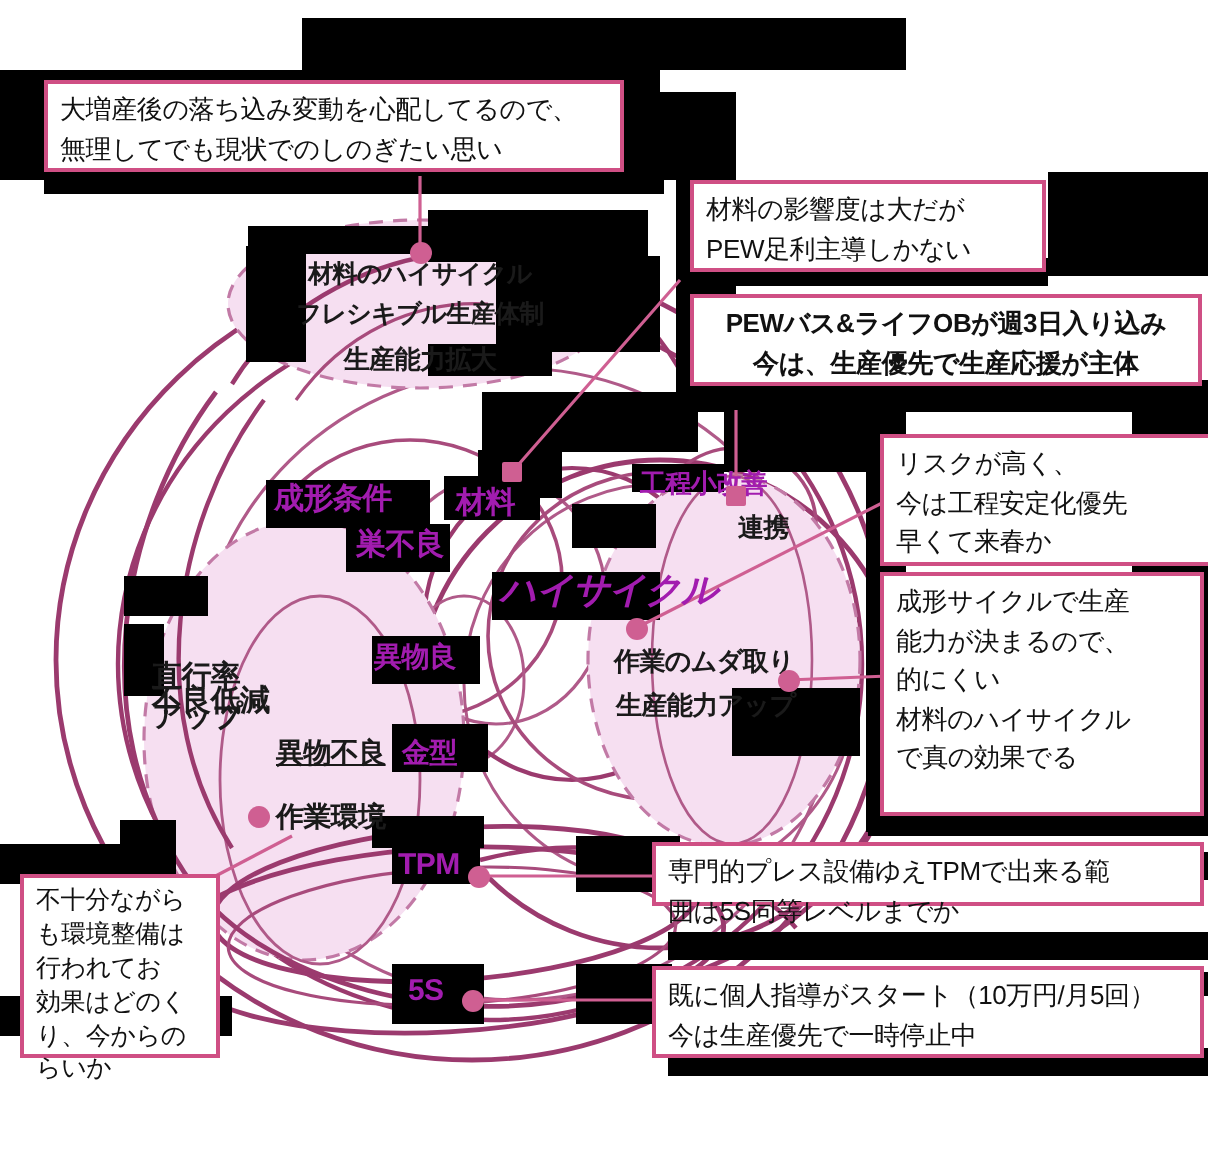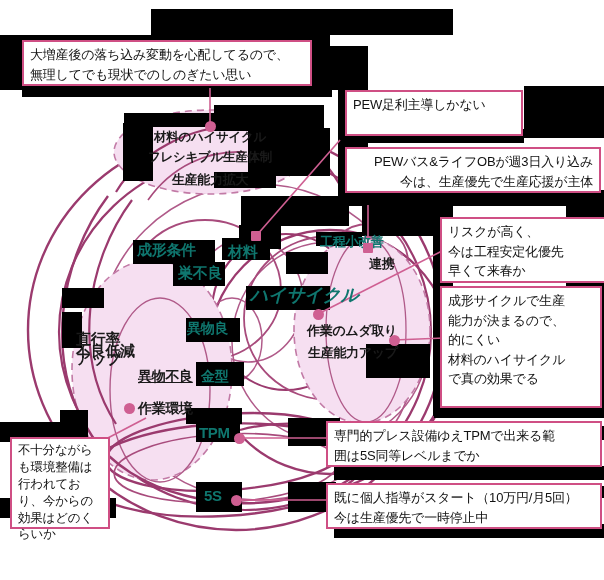--- a/index.html
+++ b/index.html
@@ -23,32 +23,32 @@
     position:absolute;left:151px;top:9px;width:302px;height:26px;
     background:#000;z-index:6;
   }
 
   
   .node-label{
     position:absolute;z-index:5;white-space:nowrap;
     font-weight:bold;line-height:1.25;letter-spacing:-0.3px;
     color:#1a1a1a;
   }
-  .node-label.muted{color:#0f766e;}
+  .node-label.muted{color:#a21caf;}
   .node-label.center{text-align:center;}
 
   
   .callout{
     position:absolute;z-index:7;background:#ffffff;
     border:2px solid #cf4f84;
     box-sizing:border-box;
     font-size:13px;line-height:1.5;color:#111;
     padding:3px 6px;letter-spacing:-0.2px;
   }
-  .callout.center{text-align:right;}
+  .callout.center{text-align:center;font-weight:bold;}
 
   
   .dot{position:absolute;z-index:8;background:#cf5f92;border-radius:50%;}
   .dot.sq{border-radius:1px;}
 </style>
 </head>
 <body>
 
 <div id="stage">
 
@@ -193,20 +193,21 @@
   <div class="node-label" style="left:138px;top:400px;font-size:14px;">作業環境</div>
   <div class="node-label muted" style="left:199px;top:424px;font-size:15px;">TPM</div>
   <div class="node-label muted" style="left:204px;top:487px;font-size:15px;">5S</div>
 
   <div class="callout" style="left:22px;top:40px;width:290px;height:46px;">
     <div>大増産後の落ち込み変動を心配してるので、</div>
     <div>無理してでも現状でのしのぎたい思い</div>
   </div>
 
   <div class="callout" style="left:345px;top:90px;width:178px;height:46px;">
+    <div>材料の影響度は大だが</div>
     <div>PEW足利主導しかない</div>
   </div>
 
   <div class="callout center" style="left:345px;top:147px;width:256px;height:46px;">
     <div>PEWバス&amp;ライフOBが週3日入り込み</div>
     <div>今は、生産優先で生産応援が主体</div>
   </div>
 
   <div class="callout" style="left:440px;top:217px;width:169px;height:66px;">
     <div>リスクが高く、</div>
@@ -215,32 +216,32 @@
   </div>
 
   <div class="callout" style="left:440px;top:286px;width:162px;height:122px;">
     <div>成形サイクルで生産</div>
     <div>能力が決まるので、</div>
     <div>的にくい</div>
     <div>材料のハイサイクル</div>
     <div>で真の効果でる</div>
   </div>
 
-  <div class="callout" style="left:326px;top:421px;width:276px;height:46px;">
+  <div class="callout" style="left:326px;top:421px;width:276px;height:32px;">
     <div>専門的プレス設備ゆえTPMで出来る範</div>
     <div>囲は5S同等レベルまでか</div>
   </div>
 
   <div class="callout" style="left:326px;top:483px;width:276px;height:46px;">
     <div>既に個人指導がスタート（10万円/月5回）</div>
     <div>今は生産優先で一時停止中</div>
   </div>
 
   <div class="callout" style="left:10px;top:437px;width:100px;height:92px;font-size:12.5px;line-height:1.35;">
     <div>不十分ながら</div>
     <div>も環境整備は</div>
     <div>行われてお</div>
+    <div>効果はどのく</div>
     <div>り、今からの</div>
-    <div>効果はどのく</div>
     <div>らいか</div>
   </div>
 
 </div>
 
 </body></html>

